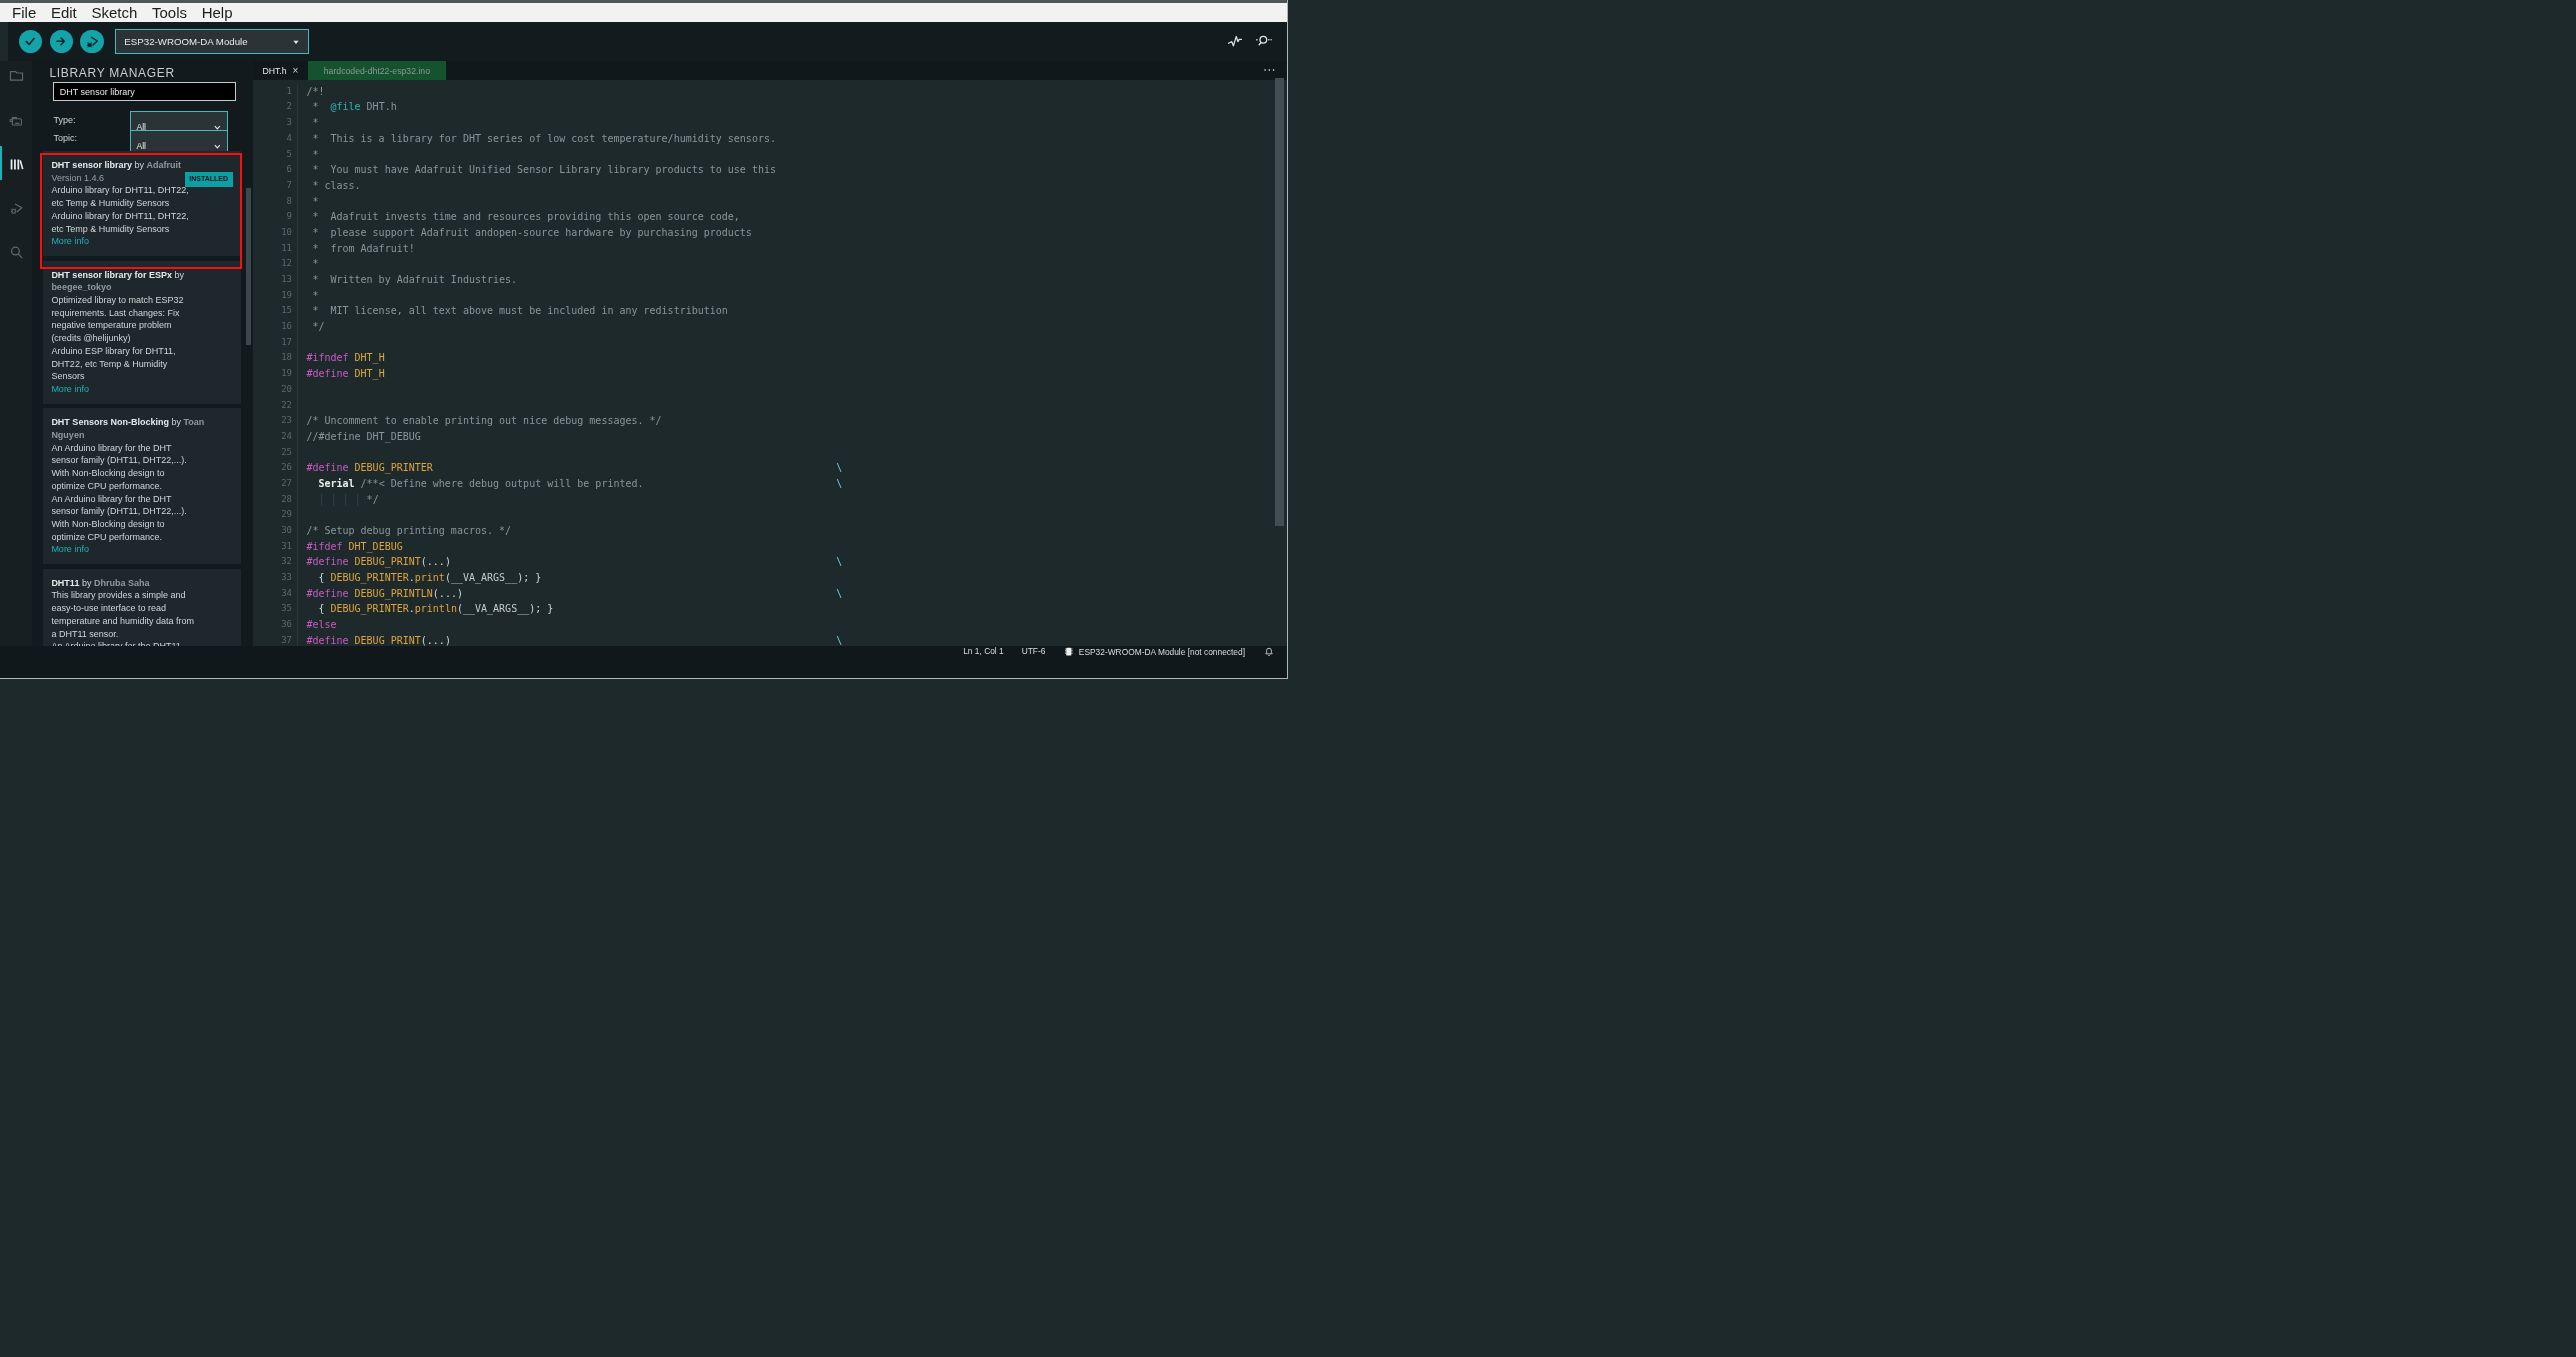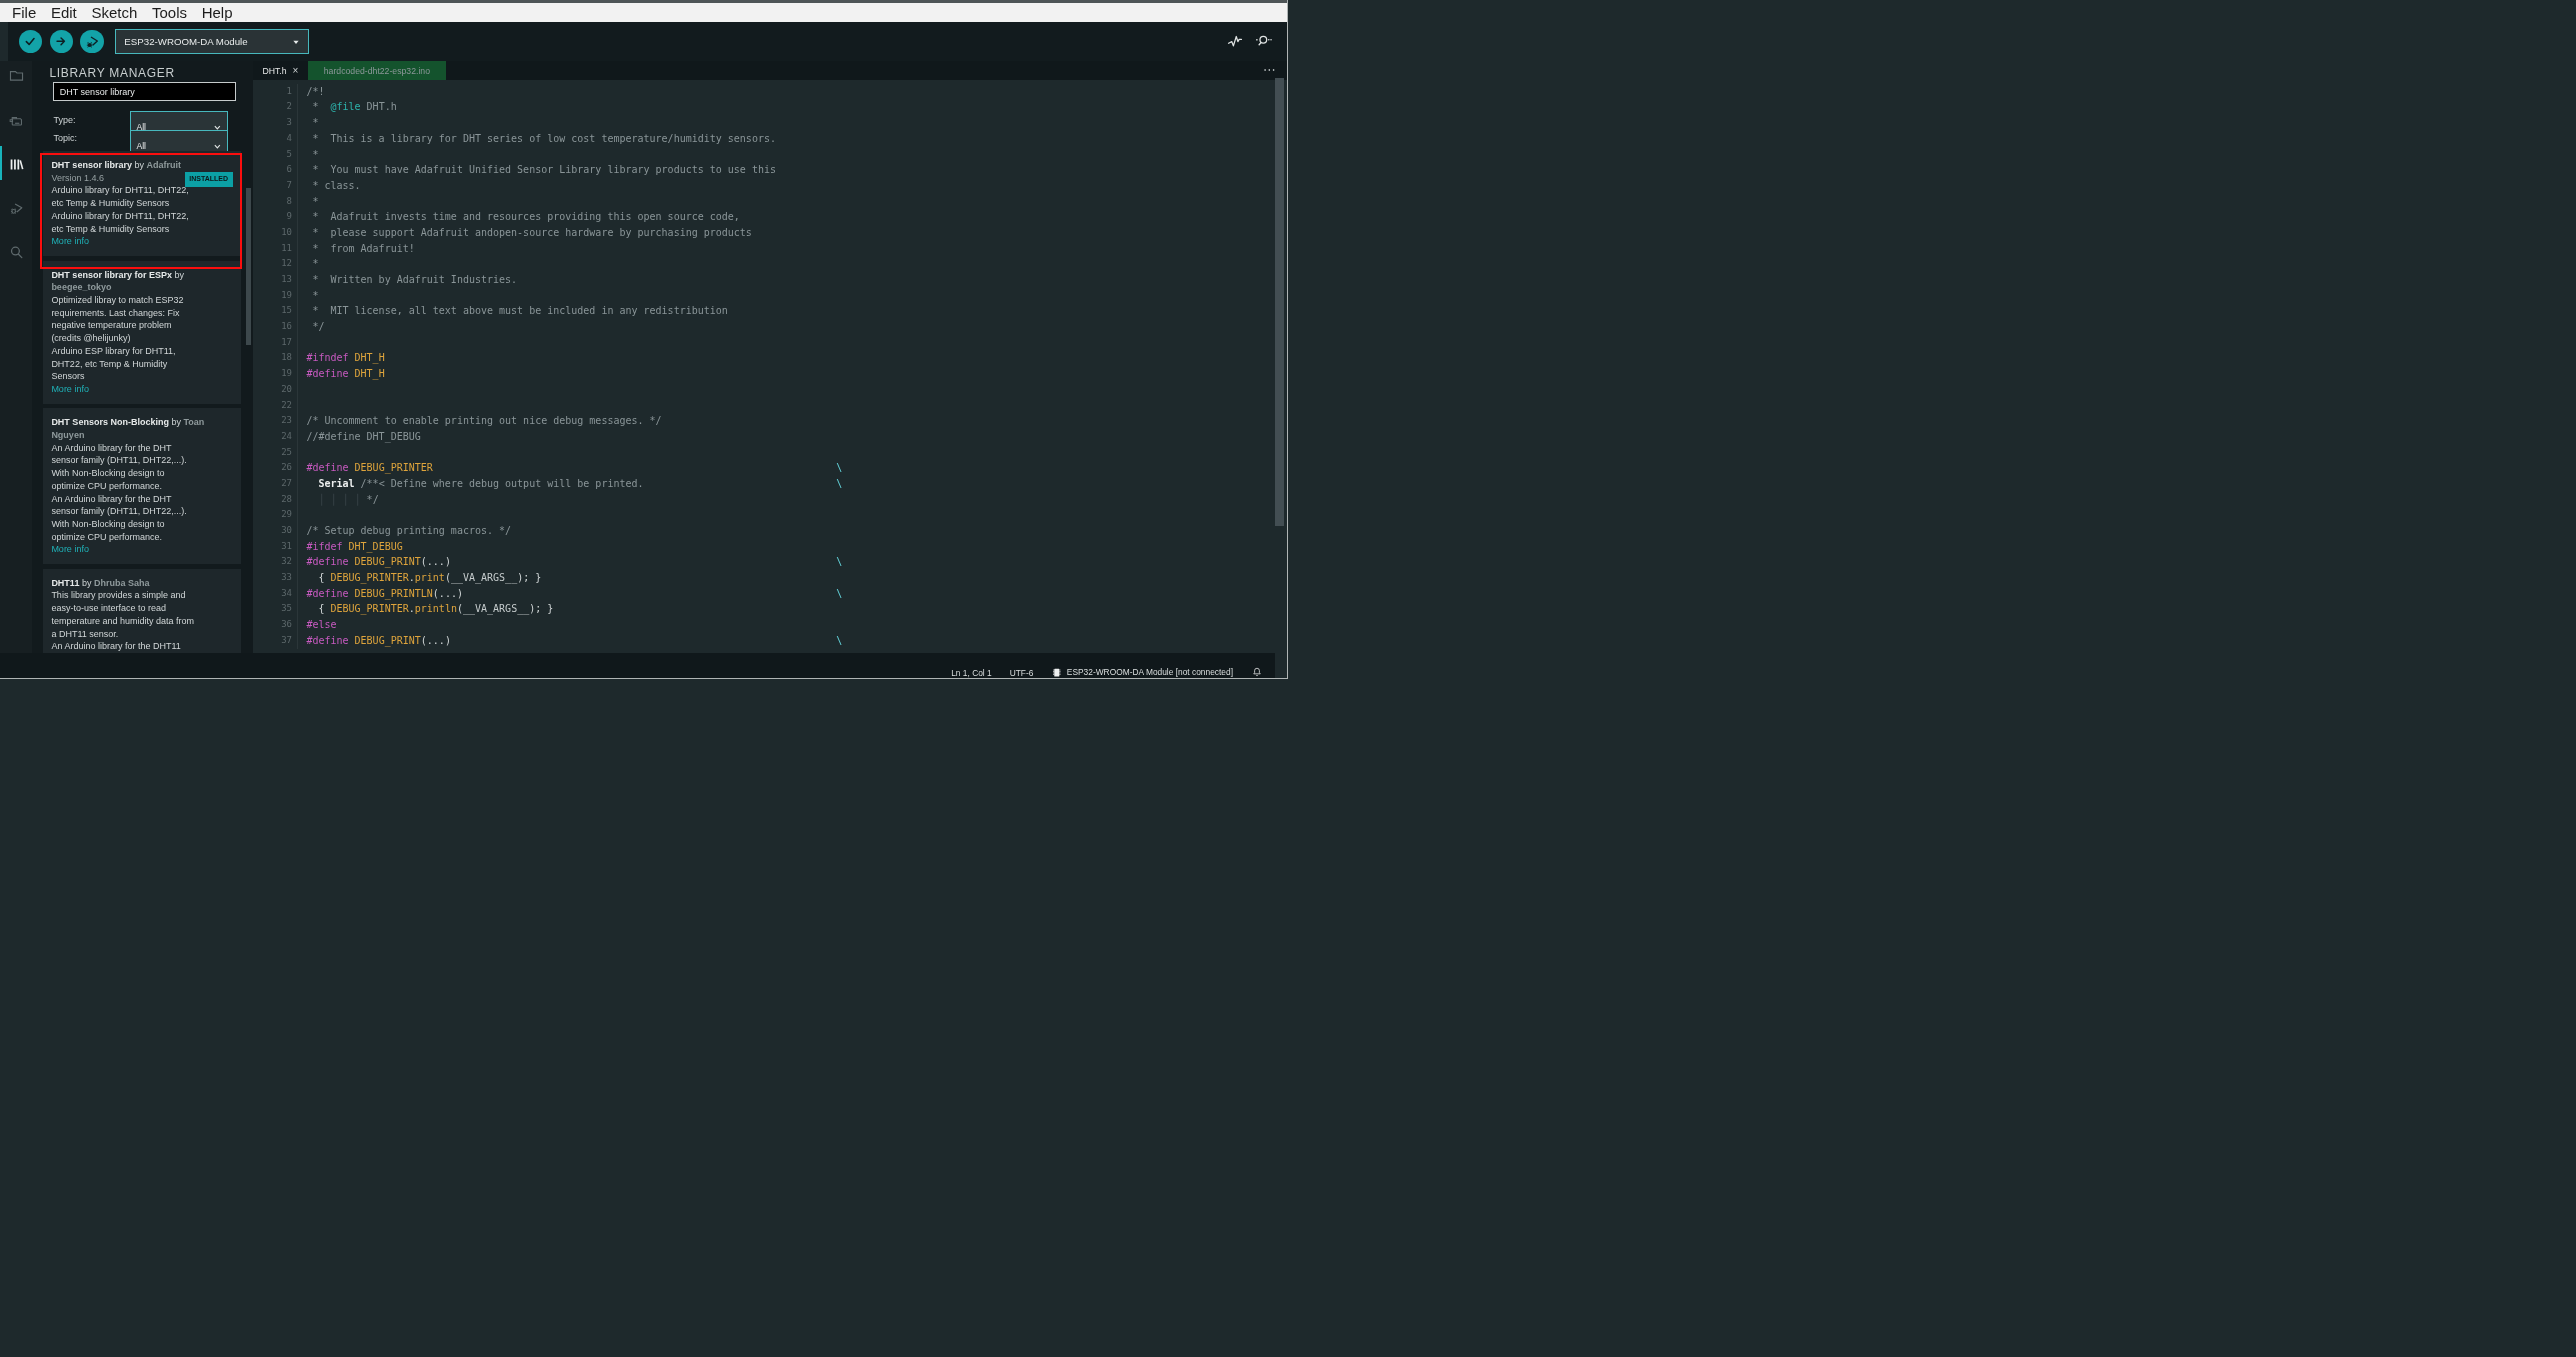--- a/index.html
+++ b/index.html
@@ -73,22 +73,22 @@
     font-family:"DejaVu Sans Mono",monospace;font-size:10px;line-height:15.7px;padding-top:3.4px;}
   .cl{display:flex;white-space:pre;height:15.7px;}
   .ln{width:39px;flex:none;text-align:right;color:#5c676a;font-size:9px;}
   .ct{border-left:0.7px solid #2b3639;margin-left:4.7px;padding-left:8.7px;}
   .cmt{color:#8a9598;} .doc{color:#2db3ac;} .pre{color:#c75ac0;} .mac{color:#dea43c;}
   .str{color:#57c4b8;} .pln{color:#d2d7d8;} .obj{color:#eceeee;font-weight:bold;}
   .arg{color:#c6cccd;} .esc{color:#63d2d9;} .gde{color:#39454a;}
   #ed-scroll{position:absolute;right:3.4px;top:17.4px;width:8.7px;height:448px;background:#434e53;}
 
   
-  #statusbar{position:absolute;left:0;right:12px;bottom:0;height:25px;background:#10181b;
-    display:flex;align-items:flex-end;justify-content:flex-end;gap:18px;padding-right:12px;
+  #statusbar{position:absolute;left:0;right:0;bottom:0;height:32px;background:#10181b;
+    display:flex;align-items:flex-start;justify-content:flex-end;gap:18px;padding-right:12px;
     color:#dbdfdf;font-size:8.4px;}
   .sb-board{display:flex;align-items:center;gap:4.7px;}
 </style>
 </head>
 <body>
 
 <div id="top-strip"></div>
 
 <div id="menubar">
     <span class="menu-item">File</span>

